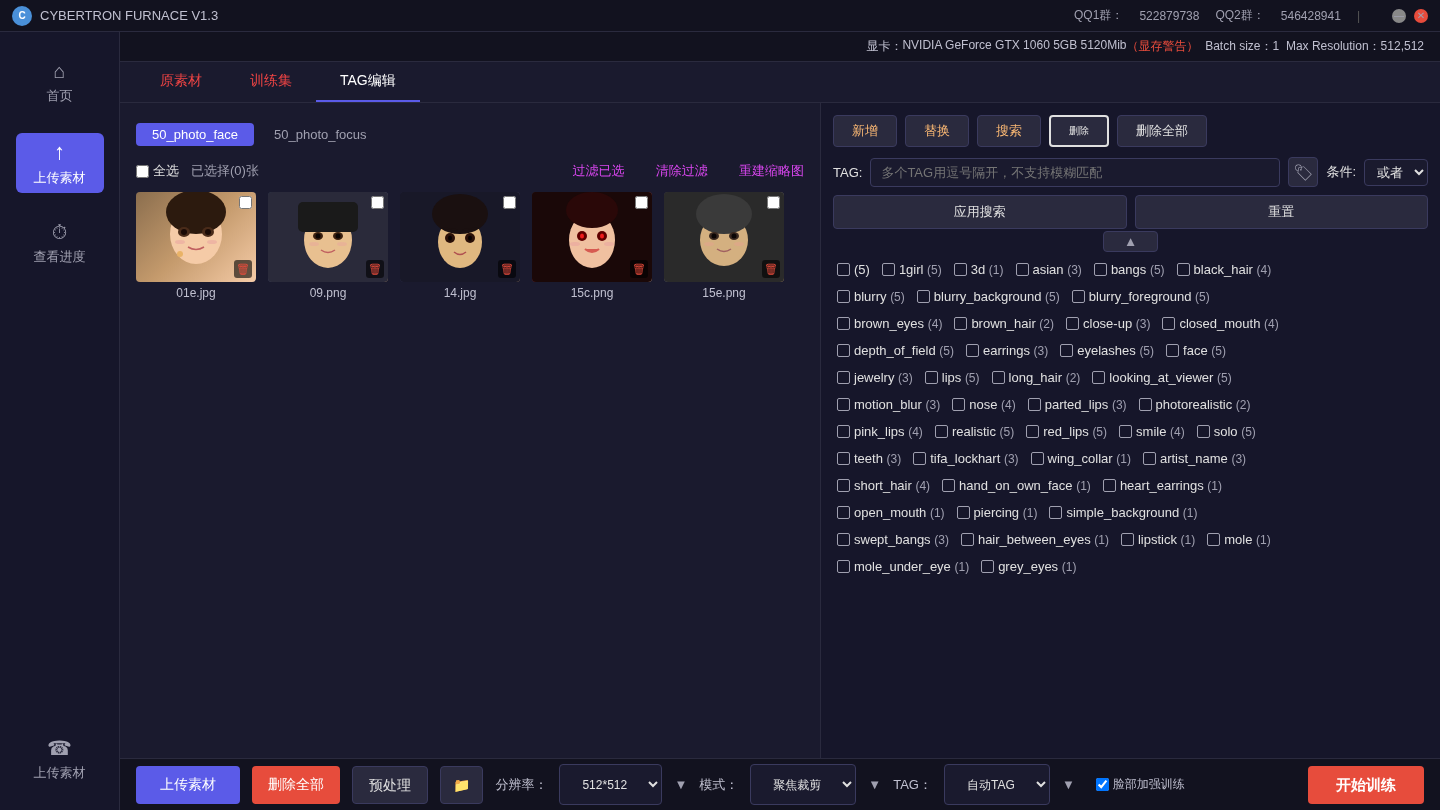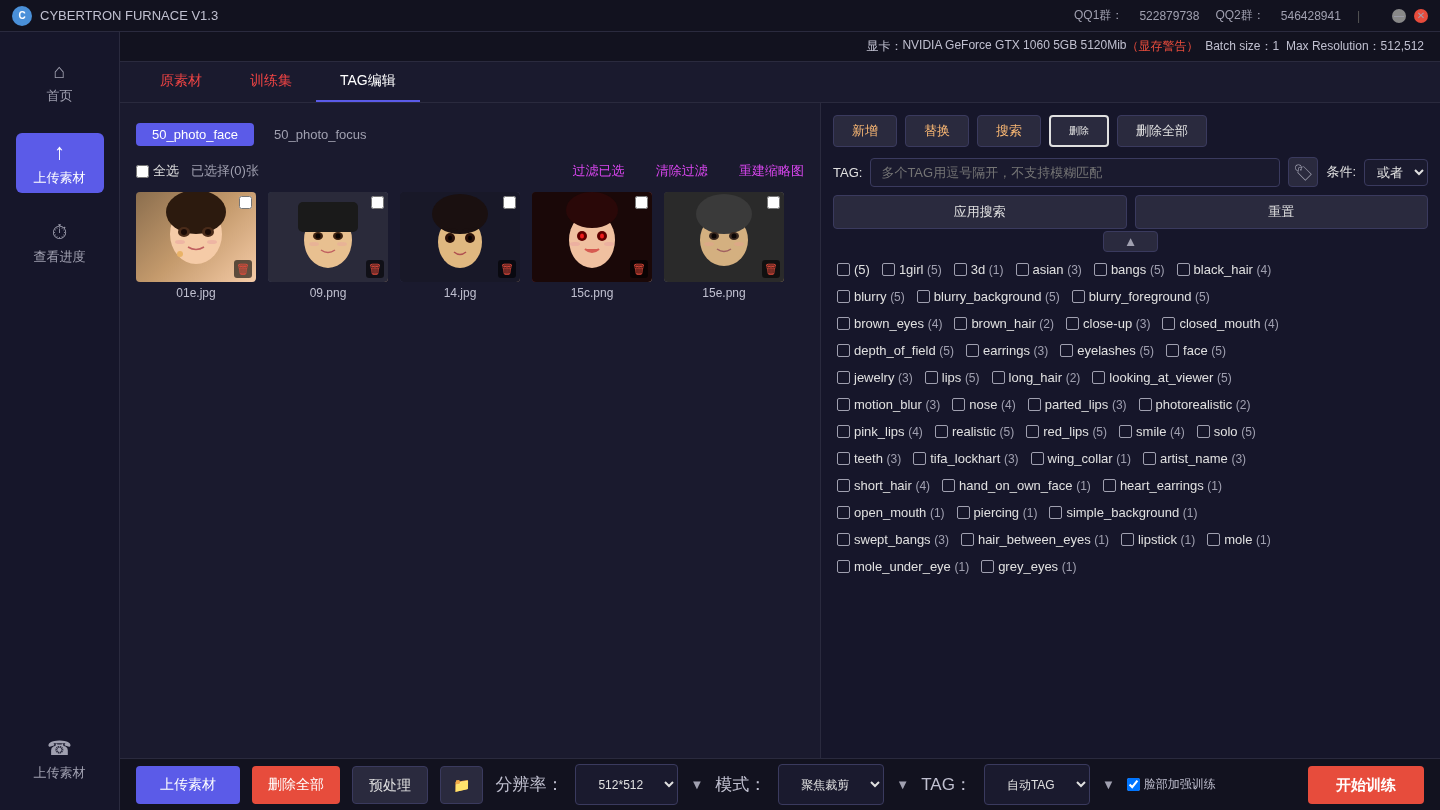--- a/index.html
+++ b/index.html
@@ -454,21 +454,21 @@
       color: #e0e0e0;
       border: 1px solid #3a3a5e;
       border-radius: 4px;
       padding: 10px 12px;
       font-size: 14px;
       cursor: pointer;
       height: 38px;
     }
     .bottom-label {
       color: #c0c0d0;
-      font-size: 17px;
+      font-size: 13px;
     }
     .bottom-select {
       background: #1a1a2e;
       border: 1px solid #3a3a5e;
       border-radius: 4px;
       padding: 6px 18px;
       color: #e0e0e0;
       font-size: 12px;
       cursor: pointer;
       height: 41px;
@@ -484,20 +484,21 @@
       cursor: pointer;
       height: 38px;
       margin-left: auto;
     }
     .checkbox-face {
       display: flex;
       align-items: center;
       gap: 4px;
       color: #c0c0d0;
       font-size: 12px;
+      margin-left: 9px;
     }
     #tag-list::-webkit-scrollbar { width: 6px; }
     #tag-list::-webkit-scrollbar-track { background: #12121f; }
     #tag-list::-webkit-scrollbar-thumb { background: #3a3a5e; border-radius: 3px; }
     
     .anime-face {
       width: 100%; height: 100%;
       position: relative;
     }
   </style>

